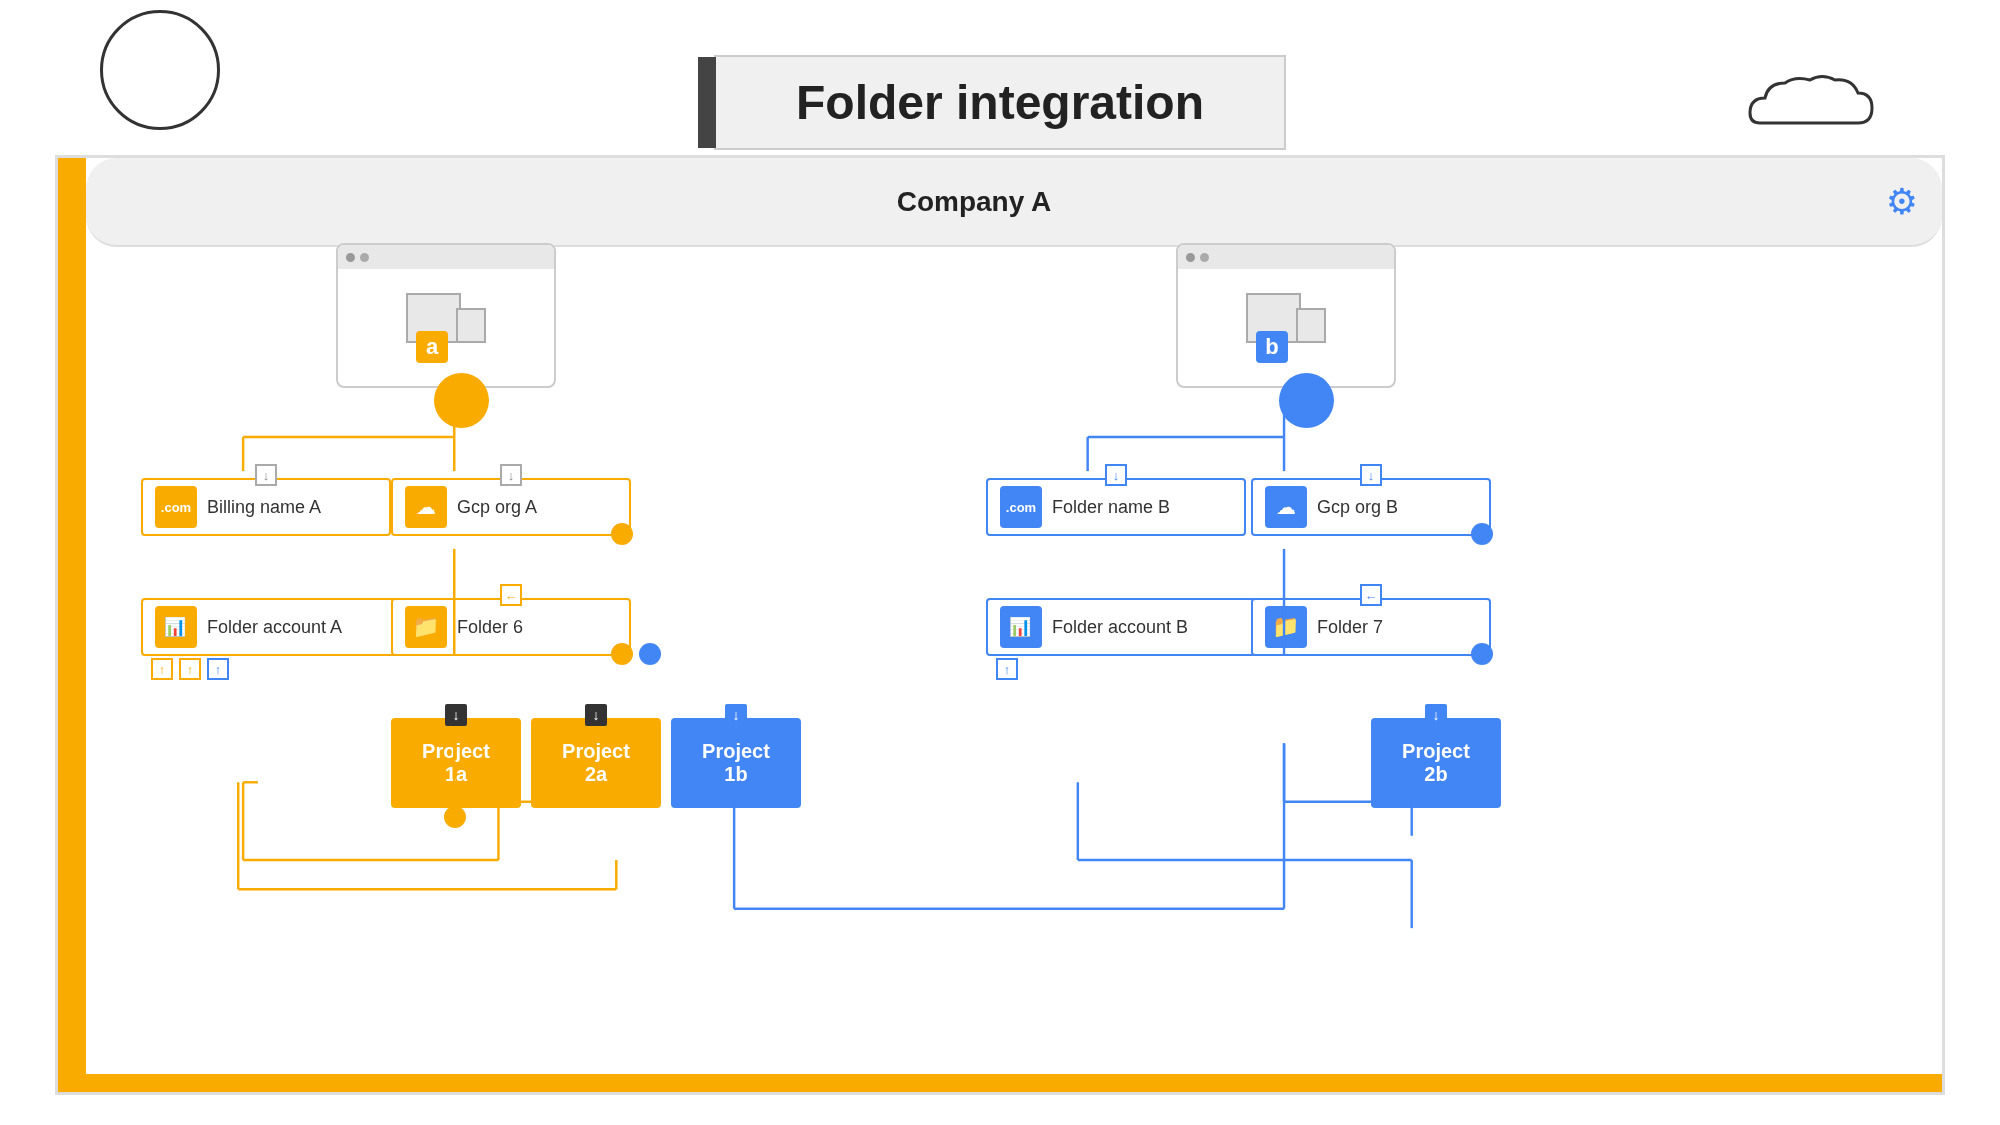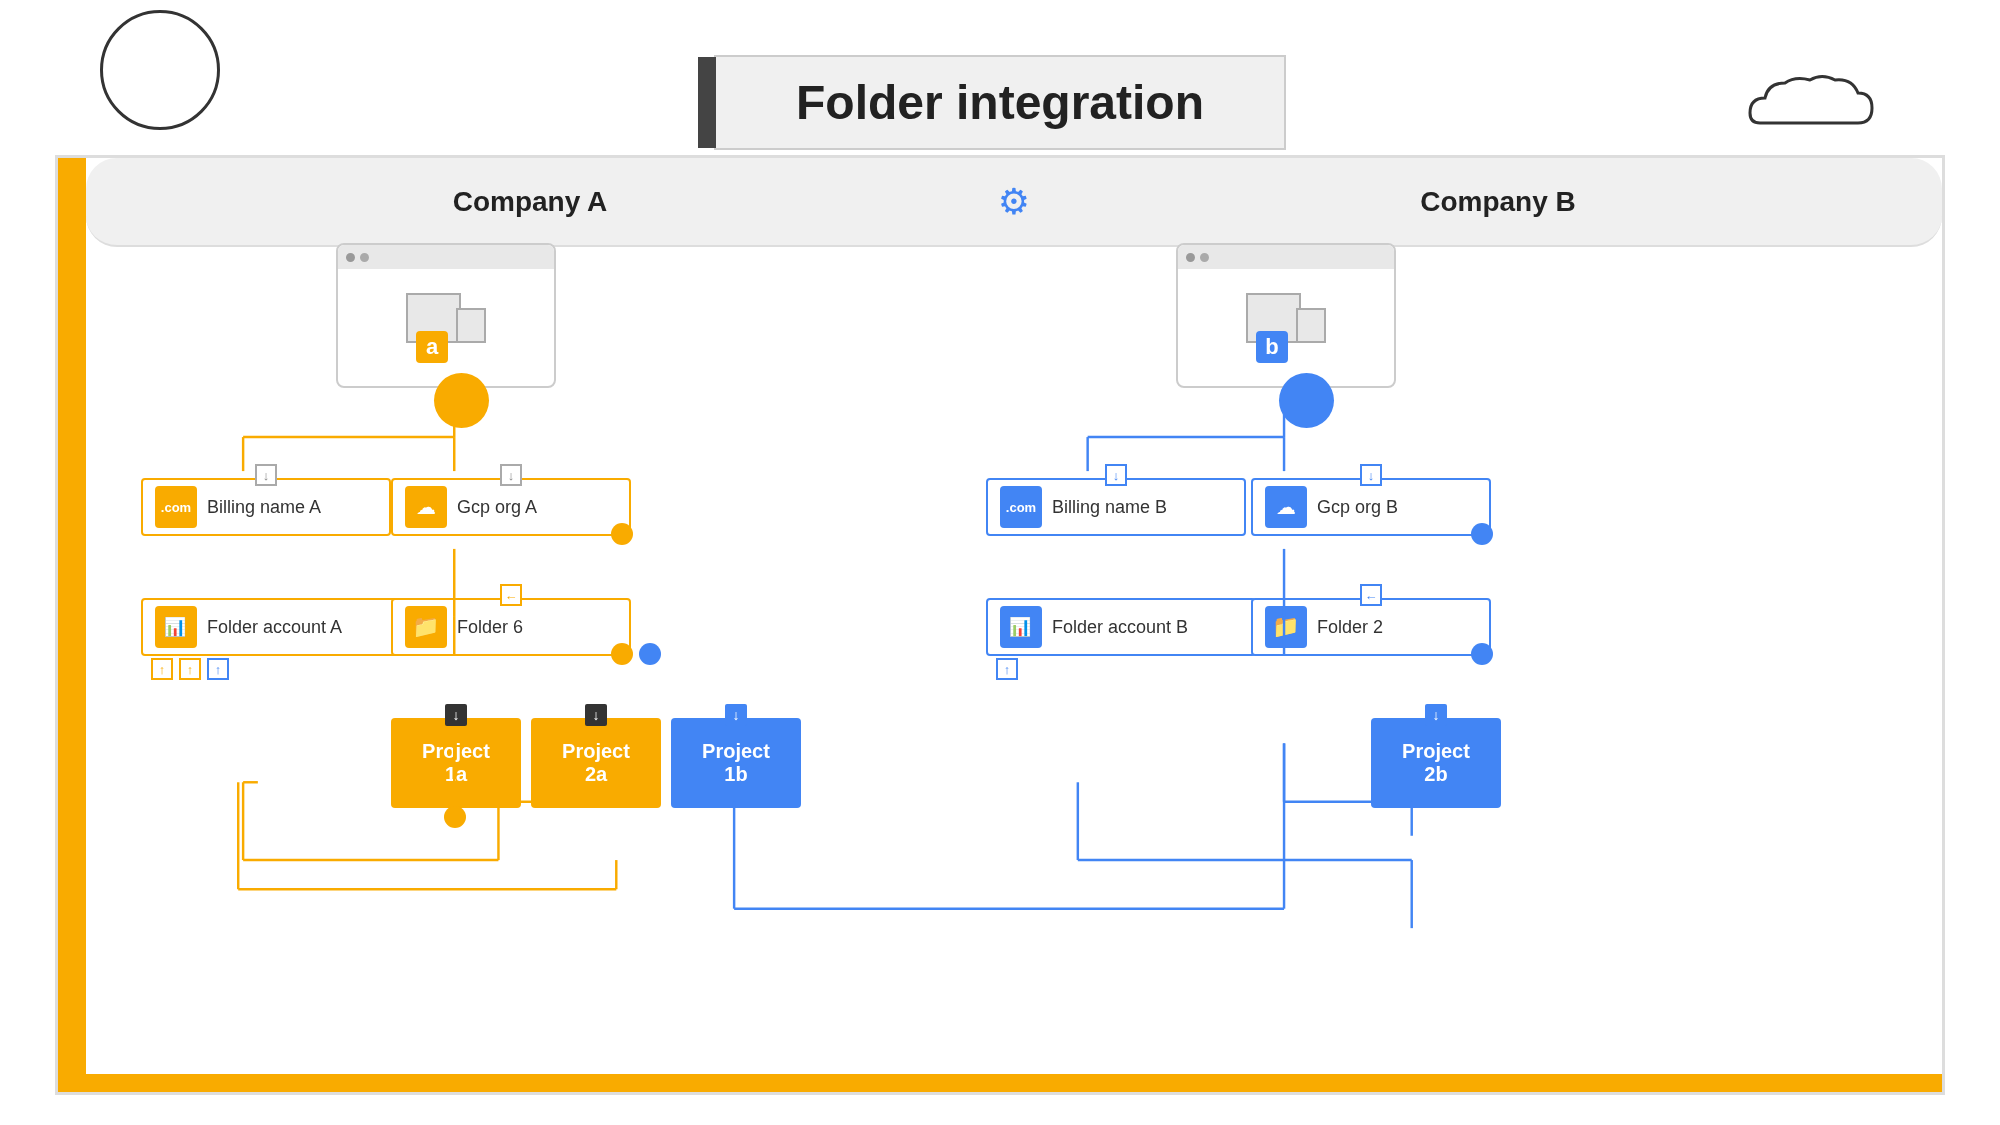--- a/index.html
+++ b/index.html
@@ -321,21 +321,20 @@
   <span>Folder integration</span>
 </div>
 
 <div class="diagram">
 
   <div class="header-row">
     <div class="company-header">Company A</div>
     <div class="divider-col">
       <span class="gear-icon">⚙</span>
     </div>
-    <div class="company-header">Company B</div>
   </div>
 
   <div class="content-area">
 
     <svg class="lines-svg" viewBox="0 0 1890 870" preserveAspectRatio="none">
 
       <line x1="375" y1="175" x2="375" y2="215" stroke="#F9AB00" stroke-width="2.5"></line>
       <line x1="375" y1="215" x2="160" y2="215" stroke="#F9AB00" stroke-width="2.5"></line>
       <line x1="160" y1="215" x2="160" y2="250" stroke="#F9AB00" stroke-width="2.5"></line>
       <line x1="375" y1="215" x2="375" y2="250" stroke="#F9AB00" stroke-width="2.5"></line>
@@ -472,21 +471,21 @@
       </div>
     </div>
 
     <div class="connector-circle large blue" style="top:145px; left:1193px;"></div>
 
     <div class="node-box blue-border" style="top:250px; left:900px; width:260px; height:58px;">
       <div class="arrow-badge" style="border-color:#4285F4;color:#4285F4;">↓</div>
       <div class="icon-sq blue">
         <span style="font-size:13px;font-weight:bold;">.com</span>
       </div>
-      <span class="node-label">Billing name B</span>
+      <span class="node-label">Folder name B</span>
     </div>
 
     <div class="node-box blue-border" style="top:250px; left:1165px; width:240px; height:58px;">
       <div class="arrow-badge" style="border-color:#4285F4;color:#4285F4;">↓</div>
       <div class="icon-sq blue">
         <span style="font-size:20px;">☁</span>
       </div>
       <span class="node-label">Gcp org B</span>
     </div>
 
@@ -501,21 +500,21 @@
 
     <div style="position:absolute; top:430px; left:910px; z-index:5;">
       <div style="width:22px;height:22px;border:2px solid #4285F4;display:flex;align-items:center;justify-content:center;font-size:13px;color:#4285F4;background:#fff;">↑</div>
     </div>
 
     <div class="node-box blue-border" style="top:370px; left:1165px; width:240px; height:58px;">
       <div class="arrow-badge" style="border-color:#4285F4;color:#4285F4;">←</div>
       <div class="icon-sq blue">
         <span style="font-size:22px;">📁</span>
       </div>
-      <span class="node-label">Folder 2</span>
+      <span class="node-label">Folder 7</span>
     </div>
 
     <div class="connector-circle small blue" style="top:415px; left:1385px;"></div>
 
     <div class="project-box blue" style="top:490px; left:1285px;">
       <div class="proj-arrow-badge" style="background:#4285F4;">↓</div>
       <span>Project<br>2b</span>
     </div>
 
   </div>

